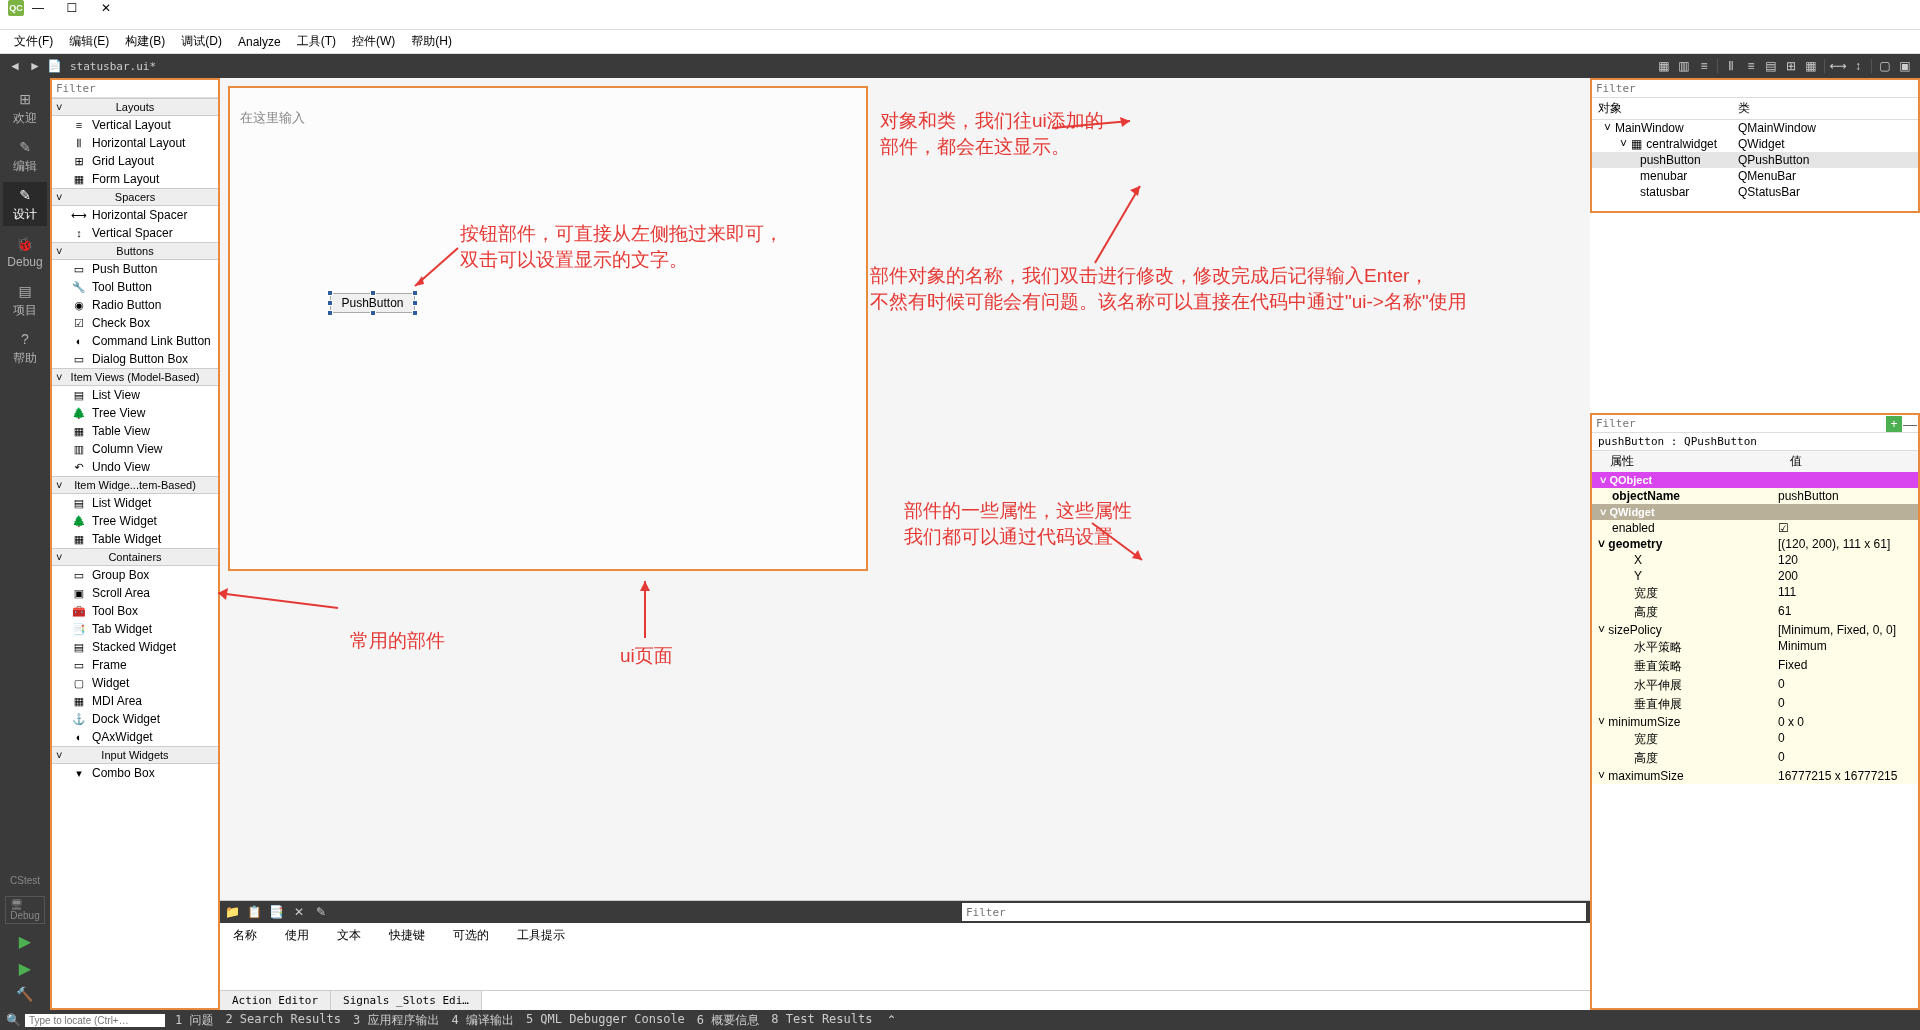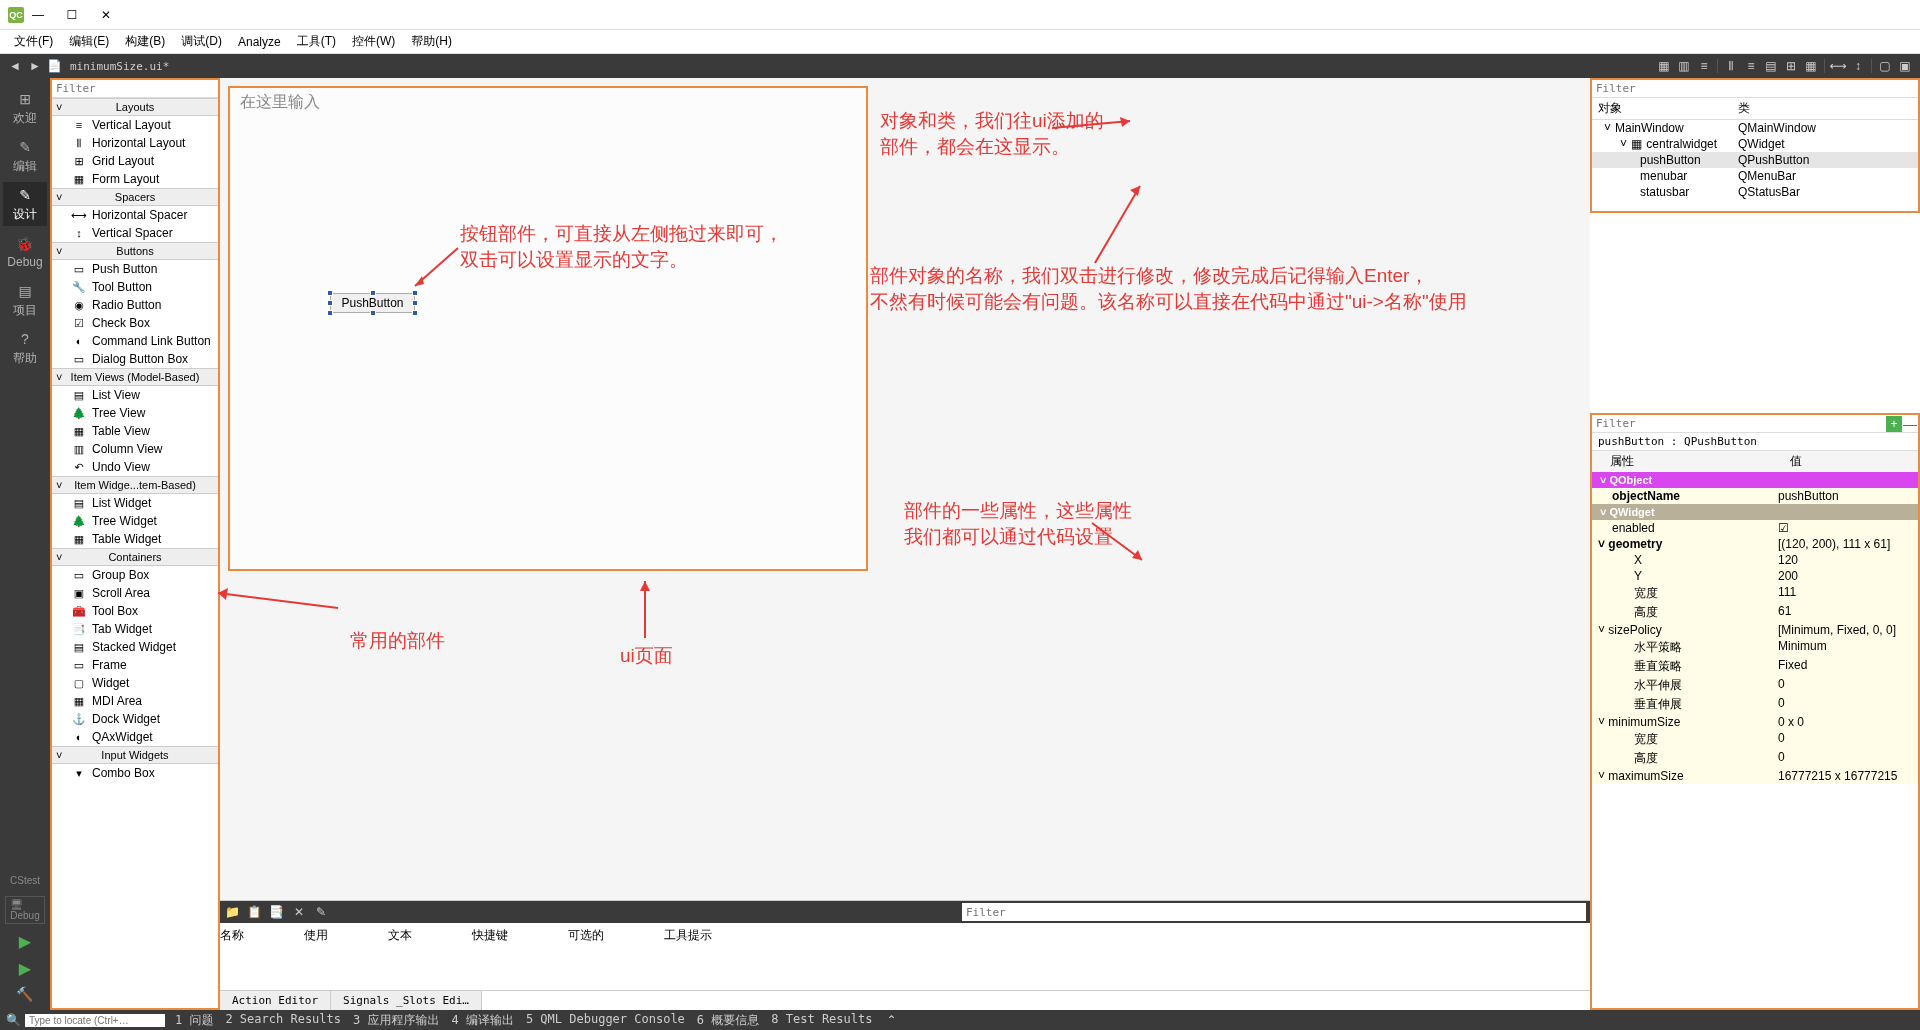--- a/index.html
+++ b/index.html
@@ -1,17 +1,17 @@
 <!DOCTYPE html>
 <html><head>
 <meta charset="utf-8">
 <style>
 *{margin:0;padding:0;box-sizing:border-box;font-family:"Microsoft YaHei",Arial,sans-serif;font-size:12px}
 body{background:#fff;overflow:hidden}
-.titlebar{height:30px;background:#fff;display:flex;align-items:center;padding:0 8px;border-bottom:1px solid #ddd}
+.titlebar{height:30px;background:#fff;display:flex;align-items:flex-start;padding:0 8px;border-bottom:1px solid #ddd}
 .titlebar-icon{width:16px;height:16px;background:#7cb342;border-radius:2px;margin-right:6px;display:flex;align-items:center;justify-content:center;color:#fff;font-weight:bold;font-size:9px}
 .titlebar-text{flex:1;font-size:12px}
 .titlebar-btns{display:flex;gap:18px}
 .titlebar-btn{width:16px;height:16px;cursor:pointer;display:flex;align-items:center;justify-content:center}
 .menubar{height:24px;background:#fff;display:flex;align-items:center;padding:0 6px;border-bottom:1px solid #ddd}
 .menu-item{padding:2px 8px;cursor:pointer;font-size:12px}
 .toolbar{height:24px;background:#3a3a3a;display:flex;align-items:center;padding:0 6px;gap:2px}
 .tool-btn{width:18px;height:18px;cursor:pointer;display:flex;align-items:center;justify-content:center;color:#ccc}
 .tool-sep{width:1px;height:14px;background:#555;margin:0 2px}
 .filename{color:#ccc;font-family:monospace;font-size:11px;margin-left:4px}
@@ -26,30 +26,30 @@
 .side-stop{color:#666;font-size:14px}
 .widget-box{width:170px;background:#fff;border:1px solid #ccc;display:flex;flex-direction:column;border:2px solid #e88b3f}
 .filter-input{height:18px;border:none;border-bottom:1px solid #ddd;padding:0 4px;font-family:monospace;font-size:11px;color:#888;width:100%}
 .wb-section{background:#eee;text-align:center;padding:2px 0;font-size:11px;border-top:1px solid #ccc;border-bottom:1px solid #ccc;position:relative}
 .wb-section::before{content:"˅";position:absolute;left:4px}
 .wb-item{display:flex;align-items:center;padding:2px 4px 2px 20px;gap:6px;cursor:grab;font-size:11px}
 .wb-ico{width:14px;height:14px;display:flex;align-items:center;justify-content:center;font-size:11px}
 .center-area{flex:1;display:flex;flex-direction:column;background:#f5f5f5;position:relative}
 .canvas-wrap{flex:1;padding:8px;position:relative}
 .canvas{width:640px;height:485px;background:#fcfcfc;border:2px solid #e88b3f;position:relative;background-image:radial-gradient(circle,#ccc 0.5px,transparent 0.5px);background-size:6px 6px}
-.canvas-title{position:absolute;top:4px;left:10px;color:#888;font-size:16px}
+.canvas-title{position:absolute;top:21px;left:10px;color:#888;font-size:13px}
 .push-button{position:absolute;left:100px;top:205px;width:85px;height:20px;background:#f0f0f0;border:1px solid #aaa;display:flex;align-items:center;justify-content:center;font-family:monospace;font-size:11px}
 .handle{position:absolute;width:6px;height:6px;background:#2e5c9e;border:1px solid #fff}
 .annotation{position:absolute;color:#e53935;font-size:19px;pointer-events:none}
 .arrow{position:absolute;pointer-events:none}
 .bottom-panel{height:110px;background:#fff;border-top:1px solid #ccc;display:flex;flex-direction:column}
 .bp-tools{height:22px;background:#3a3a3a;display:flex;align-items:center;padding:0 4px;gap:4px}
 .bp-filter{flex:1;display:flex}
 .bp-filter input{flex:1;border:none;background:#fff;height:18px;padding:0 4px;font-family:monospace;font-size:11px;color:#888}
-.bp-headers{display:flex;padding:4px 0;gap:60px;font-size:11px}
+.bp-headers{display:flex;padding:4px 13px;gap:28px;font-size:11px}
 .bp-tabs{display:flex;border-top:1px solid #ccc;margin-top:auto}
 .bp-tab{padding:3px 12px;font-size:11px;font-family:monospace;border-right:1px solid #ccc;background:#eee}
 .right-panel{width:330px;display:flex;flex-direction:column;background:#fff}
 .obj-tree{border:2px solid #e88b3f;height:135px;display:flex;flex-direction:column}
 .obj-headers{display:flex;background:#fff;padding:2px 6px;font-size:11px;border-bottom:1px solid #ddd}
 .obj-h1{width:140px}
 .obj-row{display:flex;padding:1px 6px;font-size:11px;align-items:center}
 .obj-row.sel{background:#e5e5e5}
 .obj-c1{width:140px;display:flex;align-items:center;gap:4px}
 .prop-panel{flex:1;border:2px solid #e88b3f;margin-top:200px;display:flex;flex-direction:column;overflow:hidden}
@@ -92,21 +92,21 @@
     <div class="menu-item">Analyze</div>
     <div class="menu-item">工具(T)</div>
     <div class="menu-item">控件(W)</div>
     <div class="menu-item">帮助(H)</div>
   </div>
 
 <div class="toolbar">
   <div class="tool-btn">◄</div>
   <div class="tool-btn">►</div>
   <div class="tool-btn">📄</div>
-  <span class="filename">minimumSize.ui*</span>
+  <span class="filename">statusbar.ui*</span>
   <div style="flex:1"></div>
   <div class="tool-btn">▦</div>
   <div class="tool-btn">▥</div>
   <div class="tool-btn">≡</div>
   <div class="tool-sep"></div>
   <div class="tool-btn">⦀</div>
   <div class="tool-btn">≡</div>
   <div class="tool-btn">▤</div>
   <div class="tool-btn">⊞</div>
   <div class="tool-btn">▦</div>

